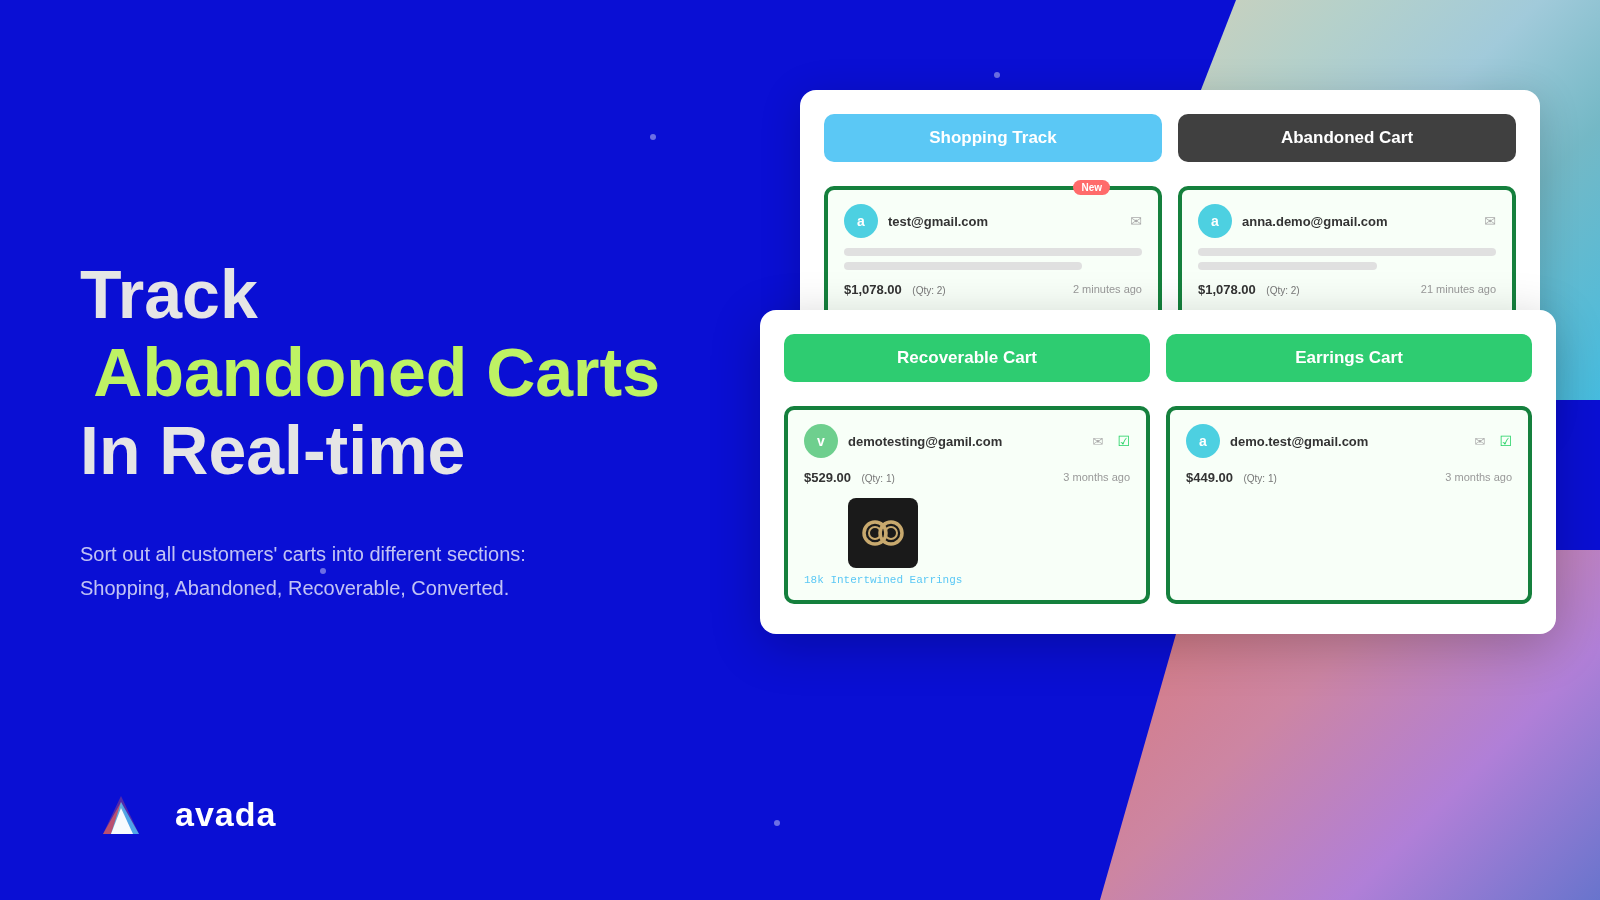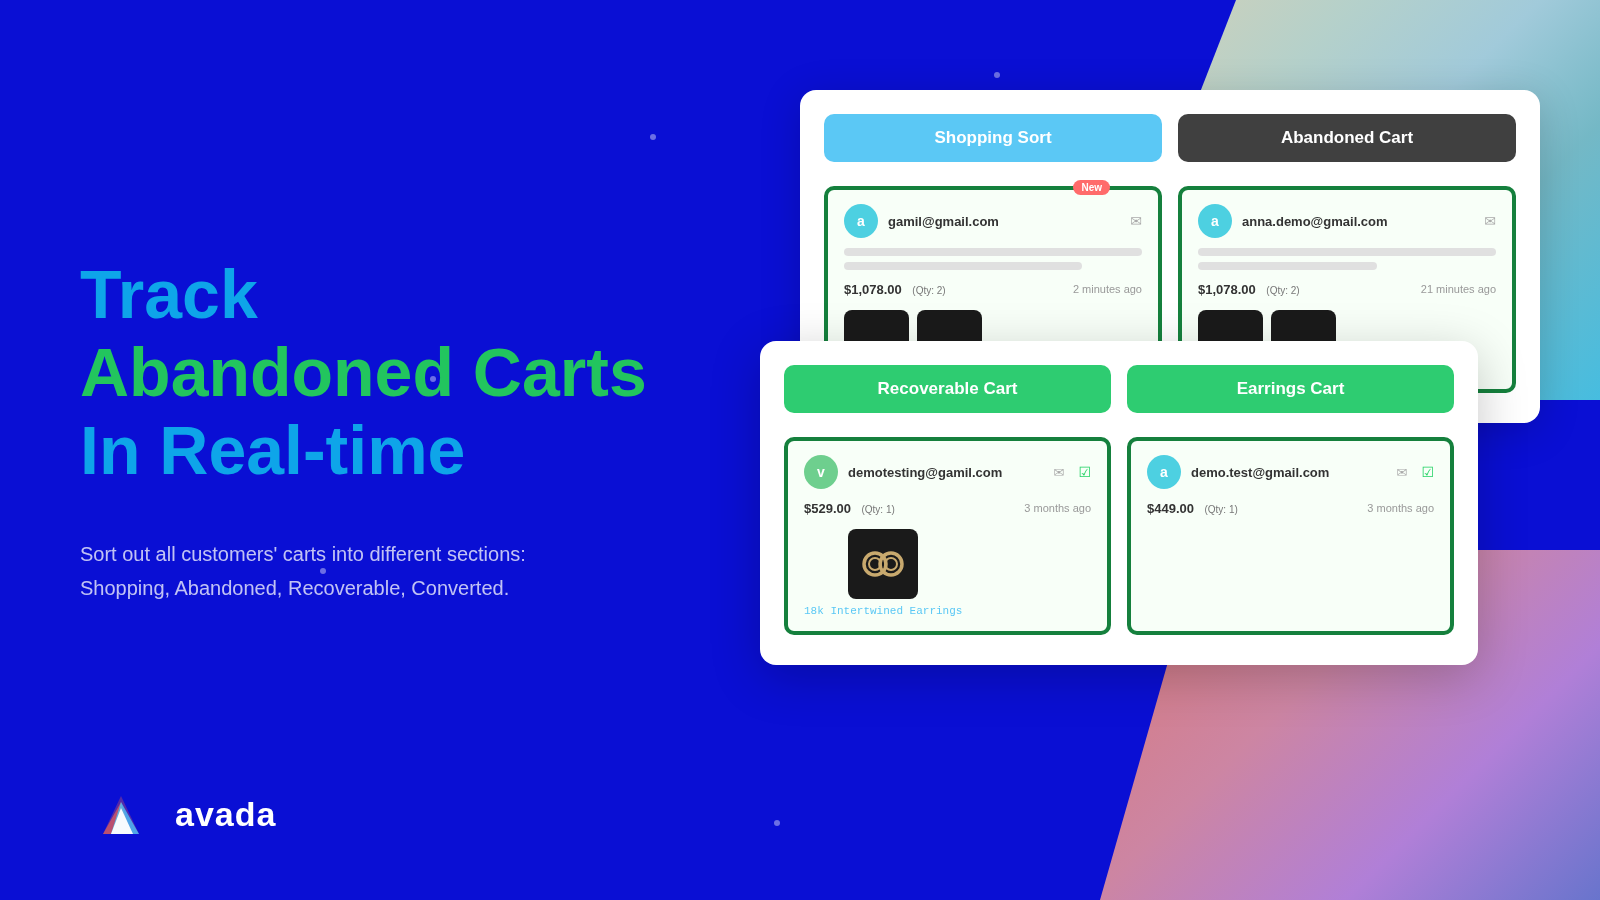--- a/index.html
+++ b/index.html
@@ -55,24 +55,25 @@
     }
 
     .headline {
       color: #ffffff;
       font-size: 68px;
       font-weight: 800;
       line-height: 1.15;
       margin-bottom: 0;
     }
     .headline-orange {
-      color: #22c55e;
+      color: #bef264;
+      text-align: right;
     }
     .headline-white {
-      color: #0ea5e9;
+      color: #e5e5e5;
     }
 
     .description {
       color: rgba(255,255,255,0.75);
       font-size: 20px;
       line-height: 1.7;
       margin-top: 48px;
       max-width: 480px;
     }
 
@@ -116,27 +117,26 @@
       padding: 24px 24px 30px;
       box-shadow: 0 8px 40px rgba(0,0,0,0.18);
       z-index: 1;
     }
 
     
     .card-front {
       position: absolute;
       top: 220px;
       left: 0;
-      width: 718px;
+      width: 796px;
       background: #ffffff;
       border-radius: 16px;
       padding: 24px 24px 30px;
       box-shadow: 0 12px 50px rgba(0,0,0,0.22);
       z-index: 2;
-      margin-top: 31px;
     }
 
     
     .card-header-row {
       display: grid;
       grid-template-columns: 1fr 1fr;
       gap: 16px;
       margin-bottom: 24px;
     }
 
@@ -348,31 +348,31 @@
     <polygon points="16,46 26,14 44,46" fill="#4fc3f7" opacity="0.8"></polygon>
     <polygon points="16,46 26,20 38,46" fill="#ffffff" opacity="0.95"></polygon>
   </svg>
   <span class="logo-text">avada</span>
 </div>
 
 <div class="cards-area">
 
   <div class="card-back">
     <div class="card-header-row">
-      <button class="header-btn btn-blue">Shopping Sort</button>
+      <button class="header-btn btn-blue">Shopping Track</button>
       <button class="header-btn btn-orange">Abandoned Cart</button>
     </div>
 
     <div class="cart-items-row">
 
       <div class="cart-item">
         <div class="new-badge">New</div>
         <div class="cart-item-header">
           <div class="avatar avatar-teal">a</div>
-          <span class="email-text">gamil@gmail.com</span>
+          <span class="email-text">test@gmail.com</span>
           <span class="send-icon">✉</span>
         </div>
         <div class="placeholder-lines">
           <div class="placeholder-line pl-full"></div>
           <div class="placeholder-line pl-80"></div>
         </div>
         <div class="cart-meta">
           <div>
             <span class="cart-price">$1,078.00</span>
             <span class="cart-qty">(Qty: 2)</span>

